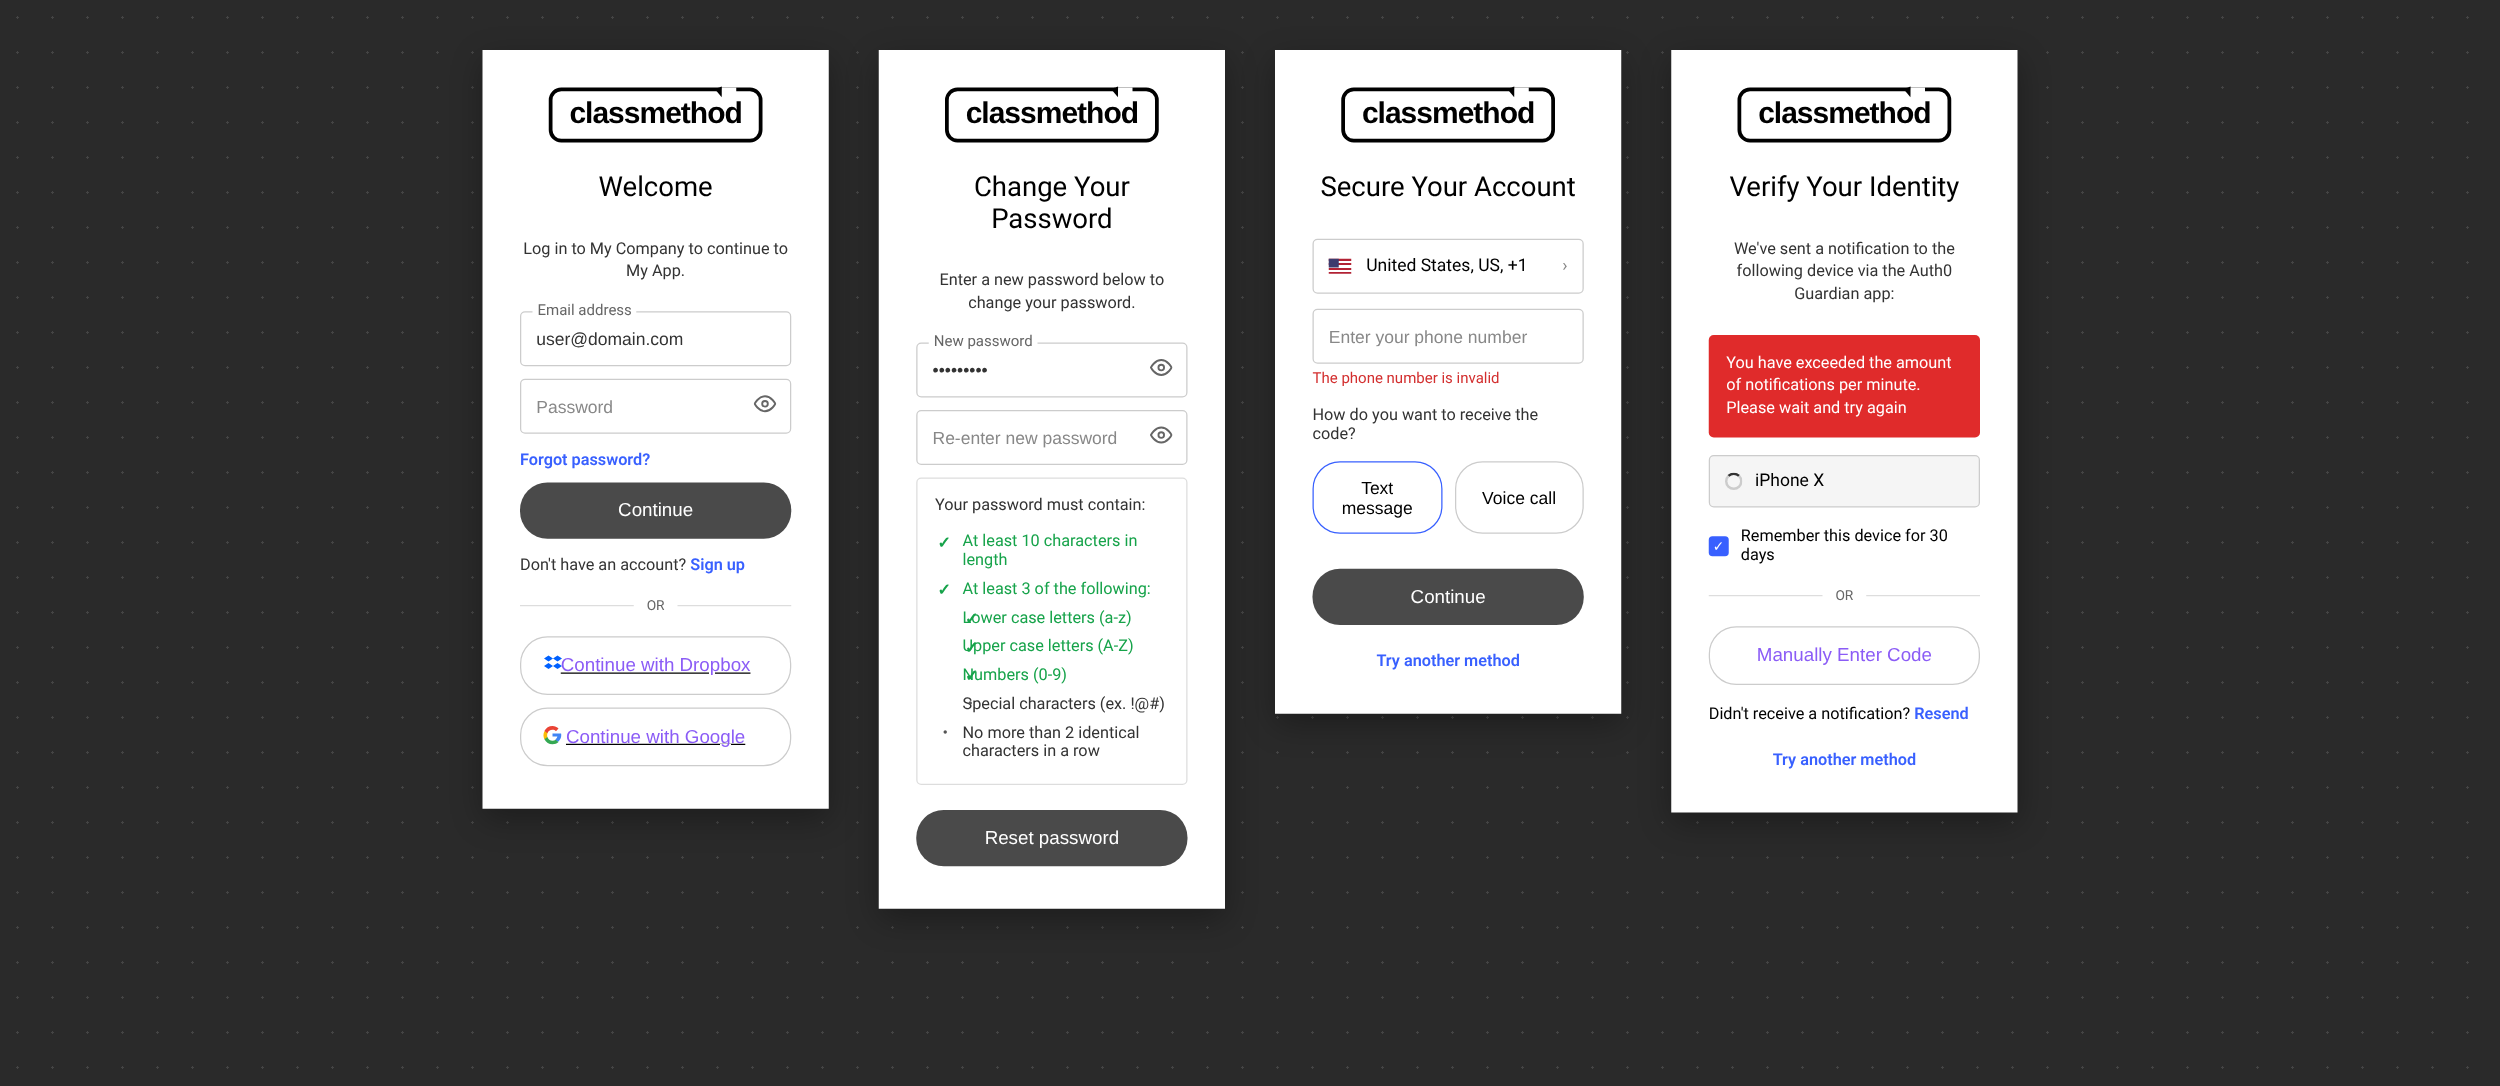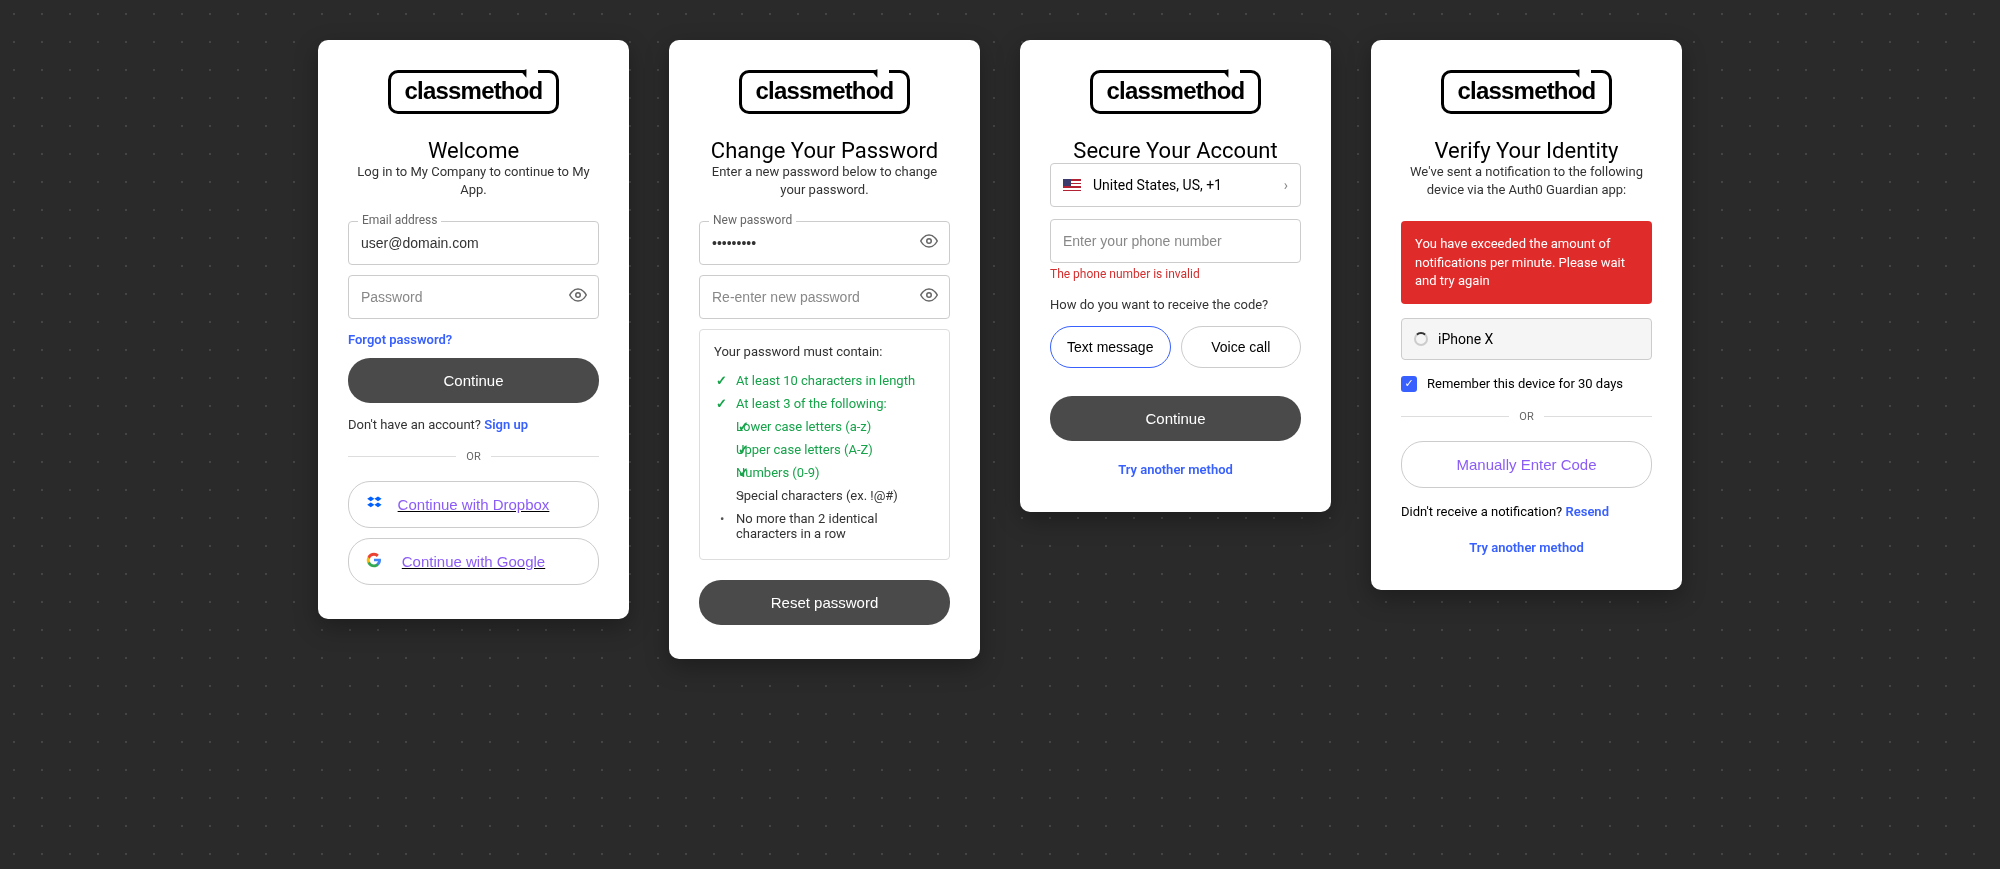--- a/index.html
+++ b/index.html
@@ -9,22 +9,22 @@
   background-size: 28px 28px;
   font-family: -apple-system, BlinkMacSystemFont, "Segoe UI", Roboto, sans-serif;
   padding: 40px 30px;
   display: flex;
   gap: 40px;
   justify-content: center;
   align-items: flex-start;
 }
 .card {
   background: #fff;
-  border-radius: 10px;
-  width: 311px;
+  border-radius: 0;
+  width: 277px;
   padding: 30px 30px 34px;
   box-shadow: 0 8px 24px rgba(0,0,0,0.3);
 }
 .logo {
   display: flex;
   justify-content: center;
   margin-bottom: 24px;
 }
 .logo-box {
   border: 3px solid #000;
@@ -52,21 +52,21 @@
   width: 0; height: 0;
   border-left: 3px solid transparent;
   border-right: 3px solid transparent;
   border-top: 8px solid #000;
   transform: rotate(-20deg);
 }
 h1 {
   text-align: center;
   font-size: 22px;
   font-weight: 400;
-  margin-bottom: 0;
+  margin-bottom: 28px;
 }
 .subtitle {
   text-align: center;
   font-size: 13px;
   color: #333;
   margin-bottom: 22px;
   line-height: 1.4;
 }
 .field {
   position: relative;

